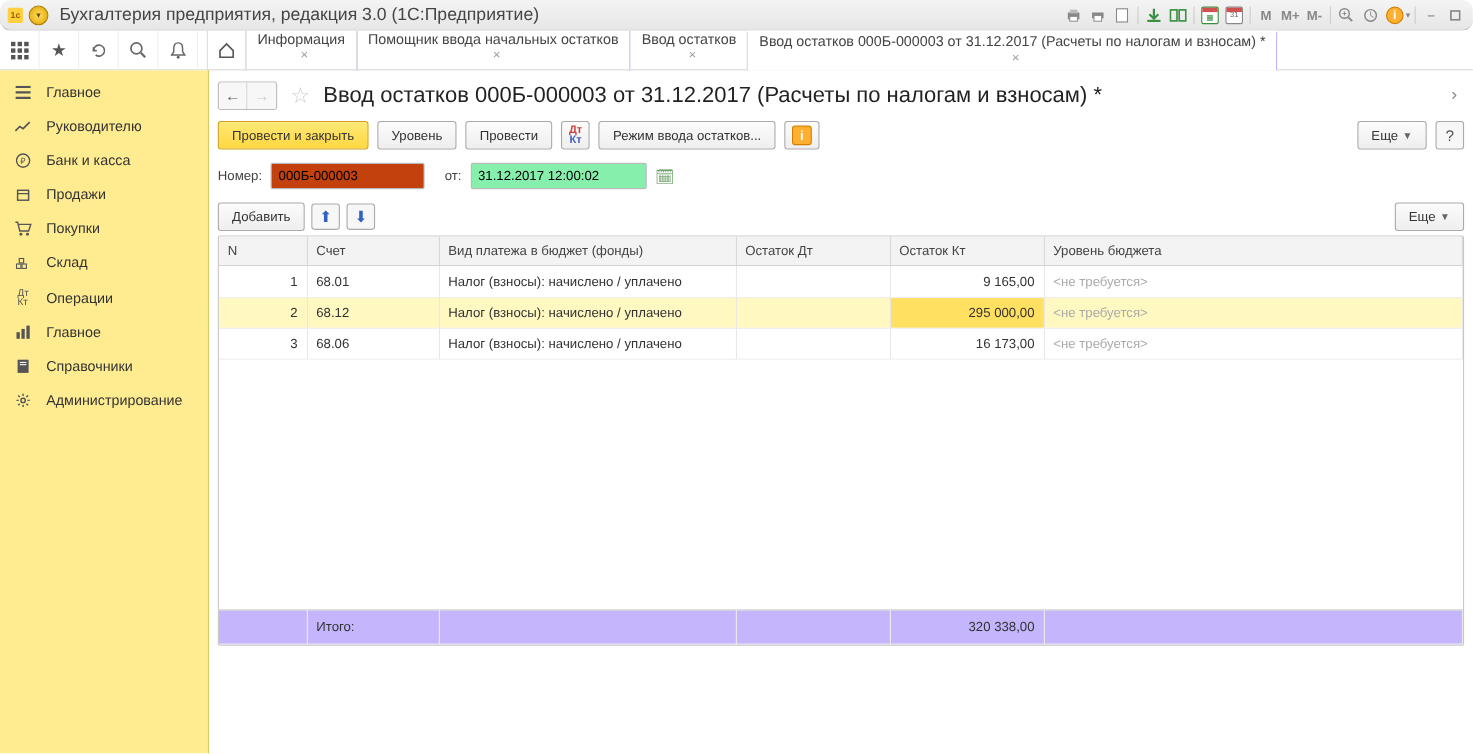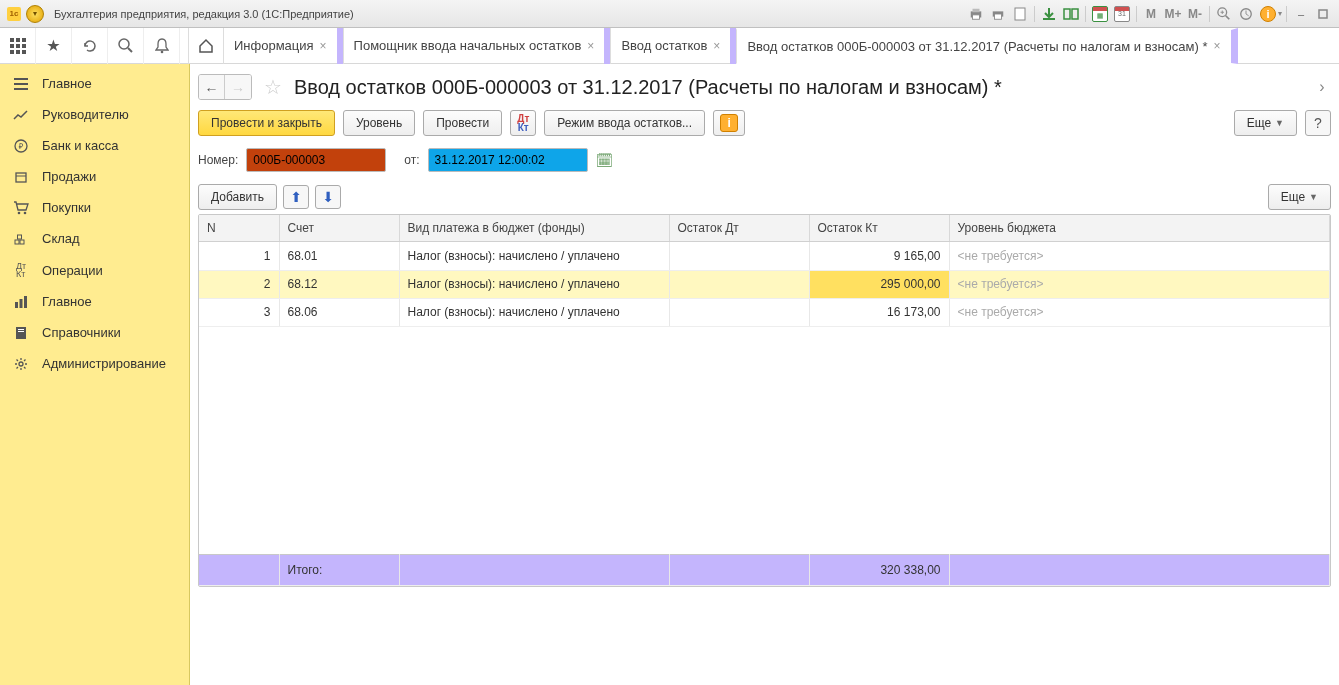--- a/index.html
+++ b/index.html
@@ -1,42 +1,42 @@
 <!DOCTYPE html>
 <html><head>
 <meta charset="utf-8">
 <style>
 * { box-sizing: border-box; margin: 0; padding: 0; font-family: Arial, sans-serif; }
 body { width: 1339px; height: 685px; background: #fff; font-size: 12px; overflow: hidden; }
 
-.titlebar { height: 28px; background: linear-gradient(#f4f4f4, #e6e6e6); border-bottom: 1px solid #c0c0c0; display: flex; align-items: center; padding: 0 6px; justify-content: space-between; }
+.titlebar { height: 28px; background: linear-gradient(#f4f4f4, #e6e6e6); border-bottom: 1px solid #c0c0c0; display: flex; align-items: center; padding: 0 6px; justify-content: space-between; border-radius: 10px; }
 .titlebar-left { display: flex; align-items: center; gap: 4px; }
 .tb-ico { width: 16px; height: 16px; display: flex; align-items: center; justify-content: center; }
 .tb-logo { width: 14px; height: 14px; background: #ffd040; border-radius: 2px; font-size: 8px; font-weight: bold; display: flex; align-items: center; justify-content: center; color: #a06000; }
 .tb-drop { width: 18px; height: 18px; border-radius: 50%; background: radial-gradient(#ffe060,#e0a000); border: 1px solid #b08000; display: flex; align-items: center; justify-content: center; font-size: 8px; color: #705000; }
-.title-text { font-size: 11px; color: #444; margin-left: 6px; }
+.title-text { font-size: 16px; color: #444; margin-left: 6px; }
 .titlebar-right { display: flex; align-items: center; gap: 2px; }
 .tb-btn { width: 20px; height: 20px; display: flex; align-items: center; justify-content: center; color: #666; font-size: 11px; cursor: pointer; }
 .tb-btn.m { font-weight: bold; color: #888; font-size: 12px;}
 .tb-sep { width: 1px; height: 16px; background: #ccc; margin: 0 2px; }
 .tb-green svg { fill: #3a9040; }
 .tb-cal { width: 16px; height: 16px; border: 1px solid #888; border-radius: 2px; background: #fff; position: relative; display:flex; align-items:center; justify-content:center; font-size:7px; color:#666;}
 .tb-cal::before { content:""; position:absolute; top:0; left:0; right:0; height:4px; background:#d05050;}
 .tb-info { width:16px; height:16px; border-radius:50%; background:#ffb030; color:#fff; font-weight:bold; display:flex;align-items:center;justify-content:center; font-size:11px; border:1px solid #d08000;}
 .tb-chev { font-size:8px; color:#888; margin-left:-2px;}
 
 .toolbar { height: 36px; background: #fff; border-bottom: 1px solid #d8d8d8; display: flex; align-items: center; padding: 0; }
 .tool-ico { width: 36px; height: 36px; display: flex; align-items: center; justify-content: center; font-size: 16px; color: #555; cursor: pointer; border-right: 1px solid #eee; }
 .tool-ico:first-child { border-left:none;}
 .app-grid { display: grid; grid-template-columns: repeat(3, 4px); grid-template-rows: repeat(3, 4px); gap: 2px; }
 .app-grid span { background: #555; }
 .home-btn { width: 36px; height: 36px; display:flex; align-items:center; justify-content:center; border-left:1px solid #ddd; cursor:pointer;}
 
 .tabs { display: flex; height: 36px; align-items: stretch; flex: 1; }
-.tab { display: flex; align-items: center; padding: 0 10px; border-right: 7px solid #c4b5fd; border-left:1px solid #ddd; margin-left:-1px; color: #444; font-size: 13px; cursor: pointer; white-space: nowrap; position: relative; }
+.tab { display: flex; align-items: center; padding: 0 10px; border-right: 1px solid #c4b5fd; border-left:1px solid #ddd; margin-left:-1px; color: #444; font-size: 13px; cursor: pointer; white-space: nowrap; position: relative; flex-direction: column; }
 .tab.active { background: #fff; border-top: 2px solid #fff; border-bottom:1px solid #fff;}
 .tab-close { margin-left: 6px; color: #999; font-size: 12px; cursor: pointer; }
 
 .main { display: flex; height: calc(100% - 64px); }
 .sidebar { width: 190px; background: #ffec90; border-right: 1px solid #d8c860; padding-top: 4px; }
 .side-item { display: flex; align-items: center; padding: 8px 12px; gap: 12px; color: #333; cursor: pointer; font-size: 13px;}
 .side-ico { width: 18px; display: flex; align-items: center; justify-content: center; color: #555; font-size: 14px; }
 
 .content { flex: 1; display: flex; flex-direction: column; padding: 10px 8px 0 8px; }
 .doc-header { display: flex; align-items: center; gap: 8px; margin-bottom: 10px; }
@@ -52,21 +52,21 @@
 .btn.icon-only { padding: 0 6px; }
 .btn .chev { margin-left:4px; font-size:9px; color:#666;}
 .dtKt { font-size:10px; line-height:9px; color:#444; font-weight:bold; text-align:center;}
 .dtKt .dt{ color:#d04040;} .dtKt .kt{ color:#4060c0;}
 .info-i { width:18px; height:18px; background:#ffb030; border:1px solid #d08000; border-radius:3px; display:flex; align-items:center; justify-content:center; color:#fff; font-weight:bold; font-size:12px;}
 .spacer { flex: 1; }
 .help-btn { width: 26px; height: 26px; border:1px solid #aaa; border-radius:3px; display:flex; align-items:center; justify-content:center; background:#f7f7f7; cursor:pointer; color:#555; font-size:14px;}
 
 .form-row { display: flex; align-items: center; gap: 8px; margin-bottom: 12px; font-size: 12px; }
 .form-label { color: #444; }
-.form-input { height: 24px; border: 1px solid #bbb; border-radius: 2px; padding: 0 6px; background: #0ea5e9; font-size: 12px; }
+.form-input { height: 24px; border: 1px solid #bbb; border-radius: 2px; padding: 0 6px; background: #86efac; font-size: 12px; }
 .form-input[readonly] { background:#c2410c;}
 .cal-ico { font-size:14px; color:#559050; cursor:pointer;}
 
 .table-toolbar { display: flex; align-items: center; gap: 6px; margin-bottom: 4px; }
 .arrow-btn { width: 26px; height: 24px; border:1px solid #aaa; border-radius:3px; background:#f7f7f7; display:flex; align-items:center; justify-content:center; cursor:pointer; font-size:14px;}
 .arrow-up { color:#3060c0;} .arrow-down{ color:#3060c0;}
 
 .table-wrap { border: 1px solid #c8c8c8; border-radius: 2px; overflow: hidden; }
 .table { width: 100%; border-collapse: collapse; table-layout: fixed; }
 .table th { background: #f3f3f3; border-right: 1px solid #d8d8d8; border-bottom: 1px solid #d0d0d0; padding: 6px 8px; text-align: left; font-weight: normal; color: #444; font-size: 12px; }

